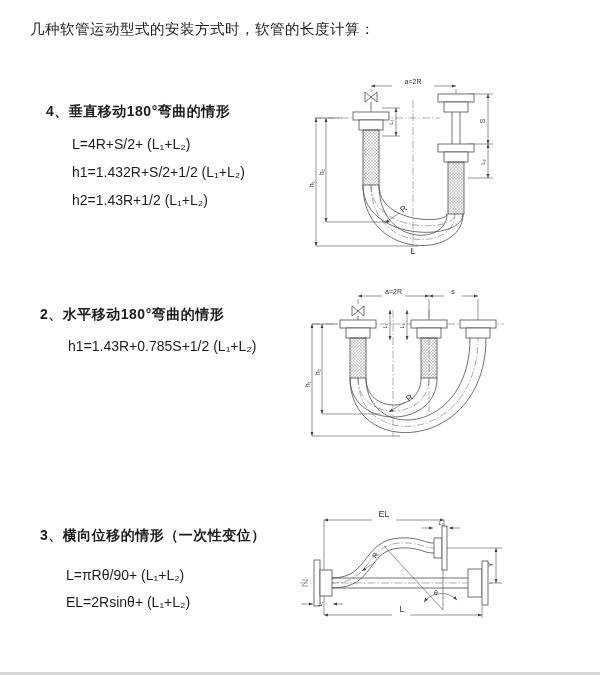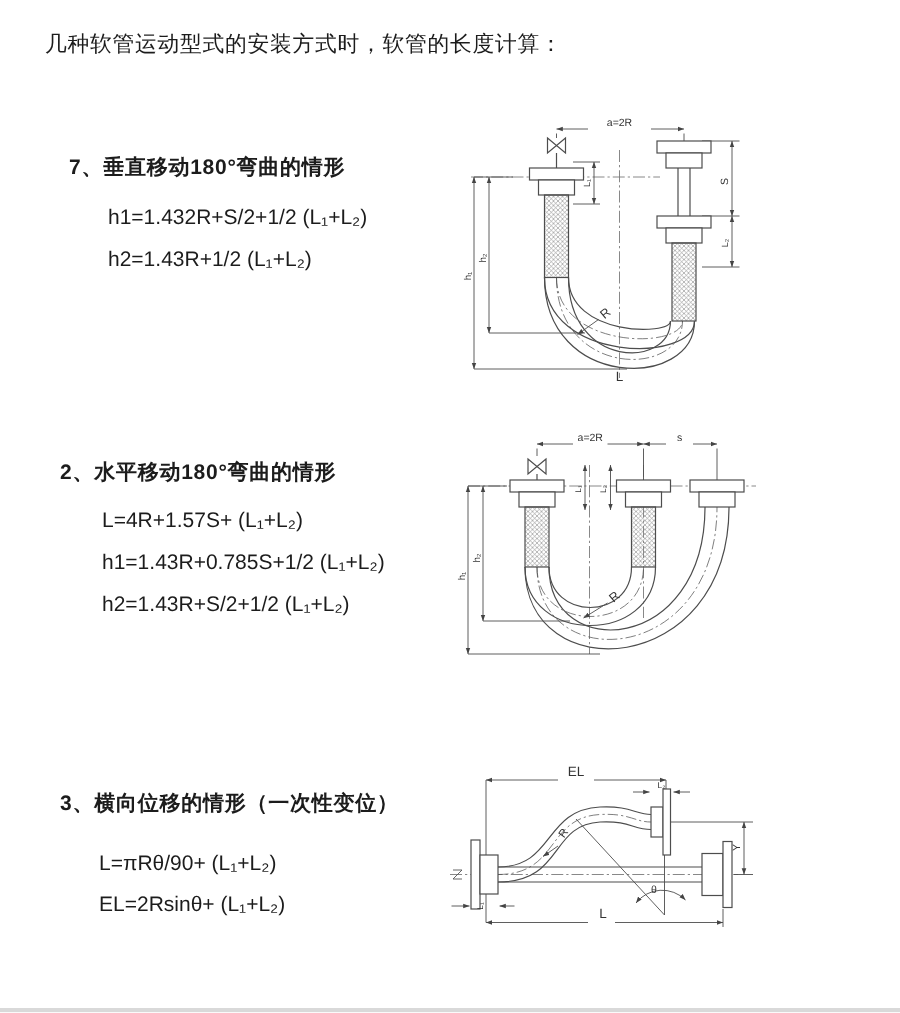--- a/index.html
+++ b/index.html
@@ -18,31 +18,30 @@
   svg text{font-family:"Liberation Sans","DejaVu Sans",sans-serif;fill:#333;}
   .page-edge{position:absolute;left:0;bottom:0;width:600px;height:3px;background:#d9d9d9;}
 </style>
 </head>
 <body>
 
 <div class="page">
 
   <div class="page-title">几种软管运动型式的安装方式时，软管的长度计算：</div>
 
-  <div class="sec-heading" style="left:46px;top:103px;">7、垂直移动180°弯曲的情形</div>
+  <div class="sec-heading" style="left:46px;top:103px;">4、垂直移动180°弯曲的情形</div>
   <div class="formulas" style="left:72px;top:130px;">
+    <div class="f-line">L=4R+S/2+ (L₁+L₂)</div>
     <div class="f-line">h1=1.432R+S/2+1/2 (L₁+L₂)</div>
     <div class="f-line">h2=1.43R+1/2 (L₁+L₂)</div>
   </div>
 
   <div class="sec-heading" style="left:40px;top:306px;">2、水平移动180°弯曲的情形</div>
   <div class="formulas" style="left:68px;top:332px;">
-    <div class="f-line">L=4R+1.57S+ (L₁+L₂)</div>
     <div class="f-line">h1=1.43R+0.785S+1/2 (L₁+L₂)</div>
-    <div class="f-line">h2=1.43R+S/2+1/2 (L₁+L₂)</div>
   </div>
 
   <div class="sec-heading" style="left:40px;top:527px;">3、横向位移的情形（一次性变位）</div>
   <div class="formulas tight" style="left:66px;top:550px;margin-top:12px;">
     <div class="f-line">L=πRθ/90+ (L₁+L₂)</div>
     <div class="f-line">EL=2Rsinθ+ (L₁+L₂)</div>
   </div>
 
   <svg style="left:306px;top:74px;" width="250" height="182" viewBox="0 0 250 182">
     <defs>

